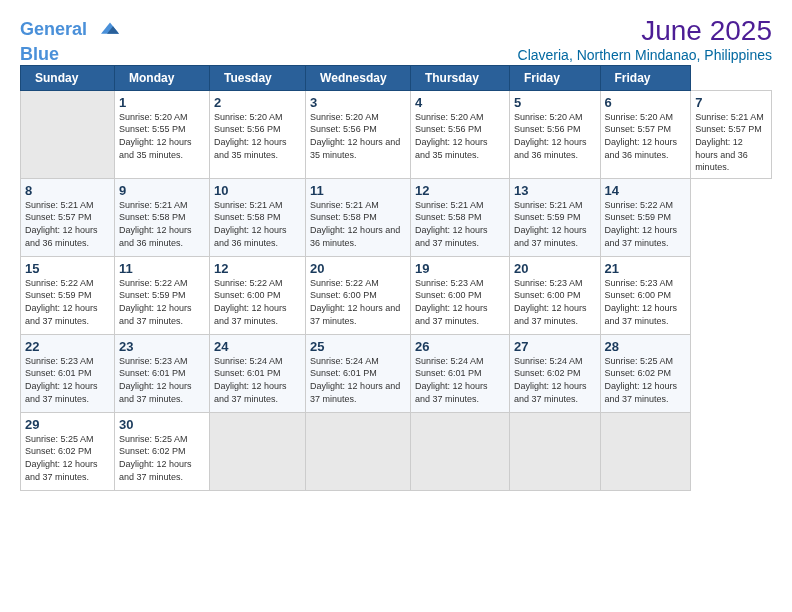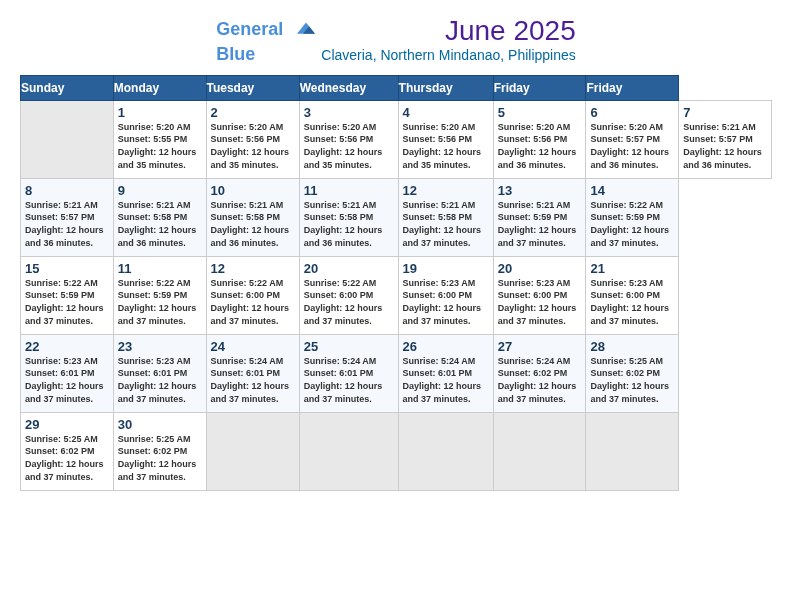--- a/index.html
+++ b/index.html
@@ -11,23 +11,22 @@
       overflow: hidden;
     }
     .page {
       width: 792px;
       height: 612px;
       padding: 15px 20px;
       background: #fff;
     }
     .header {
       display: flex;
-      justify-content: center;
+      justify-content: space-between;
       align-items: flex-start;
-      margin-bottom: 10px;
     }
     .logo {
       display: flex;
       align-items: center;
     }
     .logo-text {
       font-size: 18px;
       font-weight: bold;
       color: #1a3a5c;
       line-height: 1.1;
@@ -53,21 +52,21 @@
       color: #0369a1;
     }
     .calendar {
       width: 100%;
       border-collapse: collapse;
       font-size: 9.5px;
     }
     .calendar th {
       background: #2a6099;
       color: #fff;
-      padding: 5px 0;
+      padding: 5px 14px;
       text-align: left;
       font-size: 12px;
       font-weight: bold;
       border: 1px solid #1a4a7a;
     }
     .calendar td {
       vertical-align: top;
       padding: 4px 4px;
       border: 1px solid #ccc;
       background: #fff;
@@ -81,21 +80,20 @@
       font-size: 13px;
       font-weight: bold;
       color: #1a3a5c;
       display: block;
       margin-bottom: 1px;
     }
     .day-detail {
       color: #333;
       line-height: 1.4;
       font-size: 9px;
-      font-weight: bold;
     }
     .empty-cell {
       background: #e8e8e8 !important;
     }
   </style>
 </head>
 <body>
 
 <div class="page">
   <div class="header">

